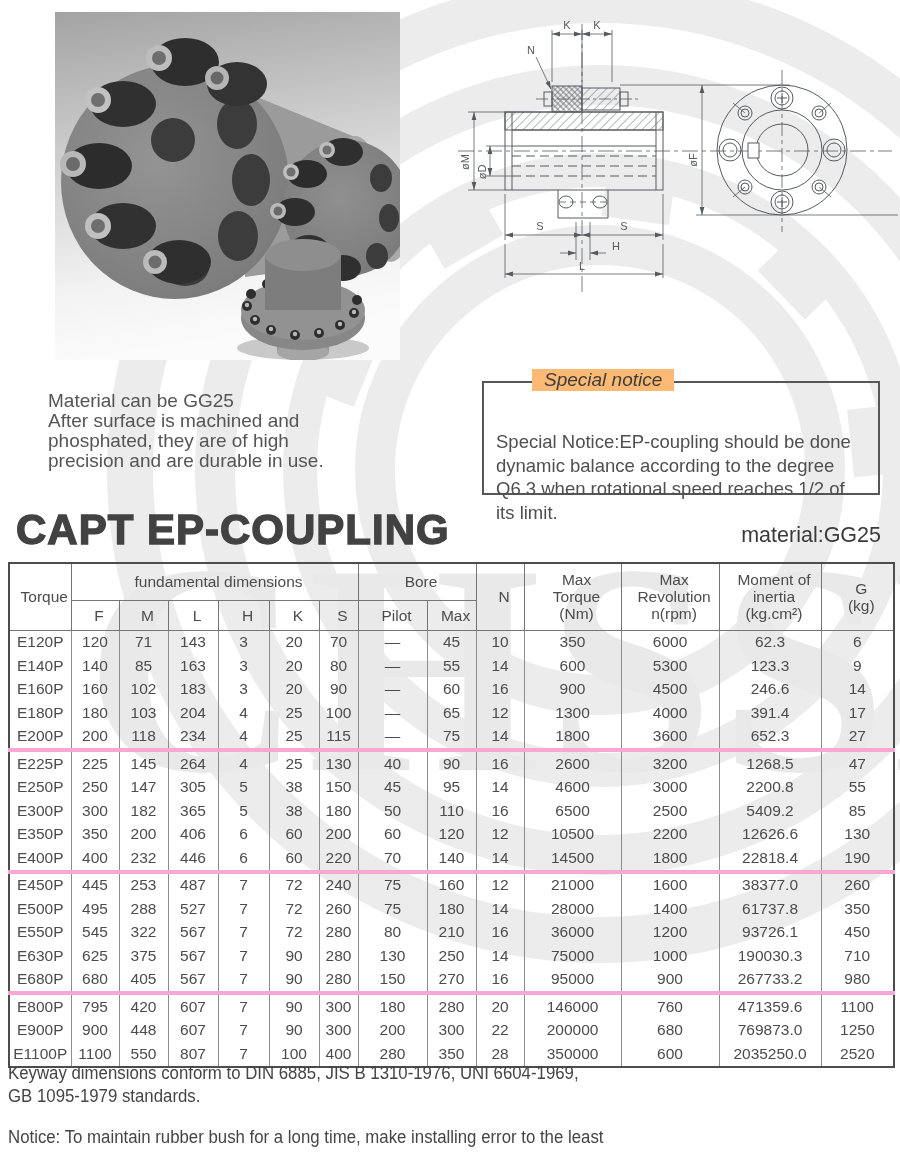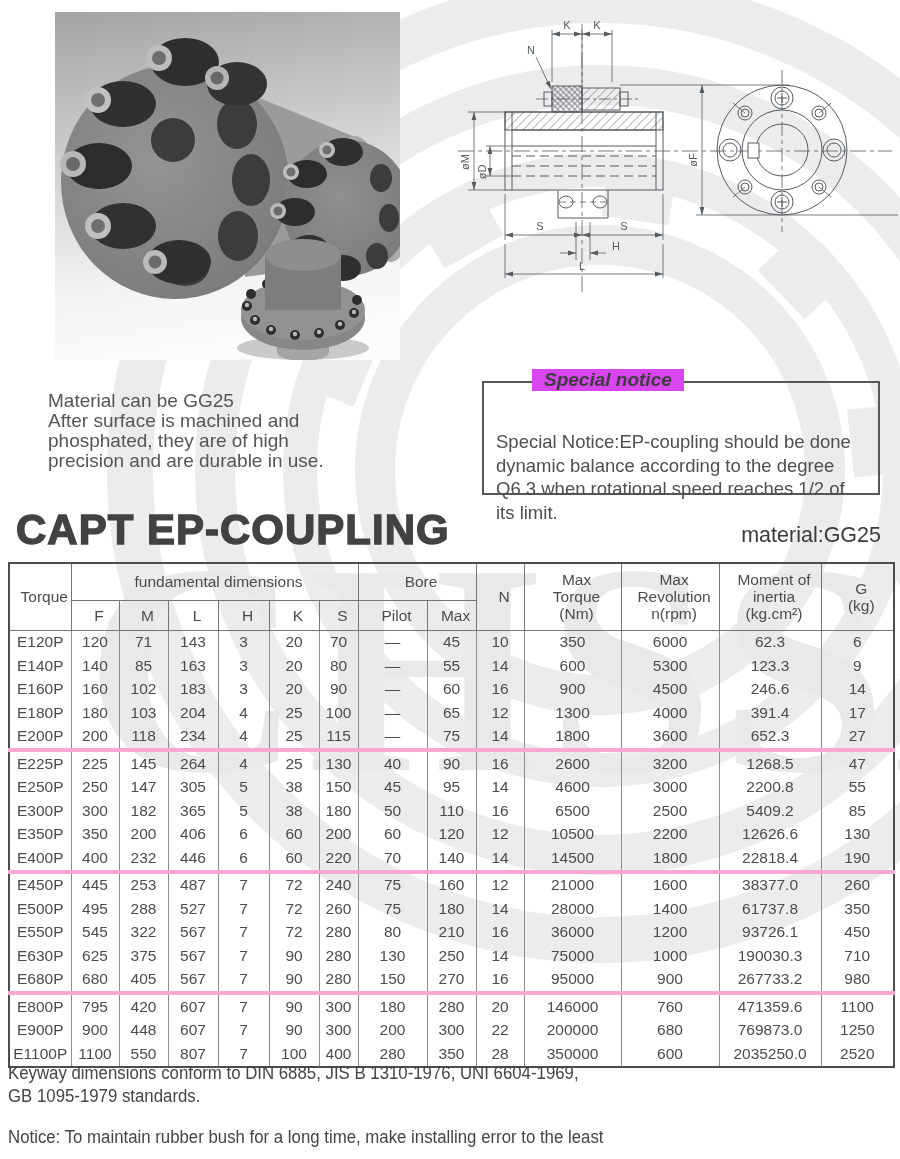--- a/index.html
+++ b/index.html
@@ -13,22 +13,22 @@
   .photo{left:55px;top:12px;width:345px;height:348px;}
 
   
   .drawing{left:440px;top:0;width:460px;height:300px;}
 
   
   .intro{left:48px;top:391px;width:340px;font-size:19px;line-height:20px;color:#555;white-space:pre-line;}
 
   
   .notice-box{left:482px;top:381px;width:394px;height:110px;border:2px solid #575757;}
-  .notice-title{position:absolute;left:48px;top:-14px;padding:0 12px;background:#d946ef;
-    font-style:italic;font-weight:bold;font-size:19px;color:#3d3d3d;}
+  .notice-title{position:absolute;left:48px;top:-14px;padding:0 12px;background:#fdba74;
+    font-style:italic;font-weight:normal;font-size:19px;color:#3d3d3d;}
   .notice-body{padding:7px 10px 0 12px;font-size:18.5px;line-height:23.5px;color:#4f4f4f;white-space:pre-line;margin-top:40px;}
 
   
   .title-row{left:16px;top:498px;width:877px;height:56px;}
   .page-title{position:absolute;left:0;bottom:0;font-size:42px;font-weight:bold;letter-spacing:1px;
     color:#424242;-webkit-text-stroke:1.4px #424242;}
   .material-label{position:absolute;right:12px;bottom:6px;font-size:21.5px;color:#3a3a3a;}
 
   
   .spec-table-wrap{left:8px;top:562px;width:886px;}

